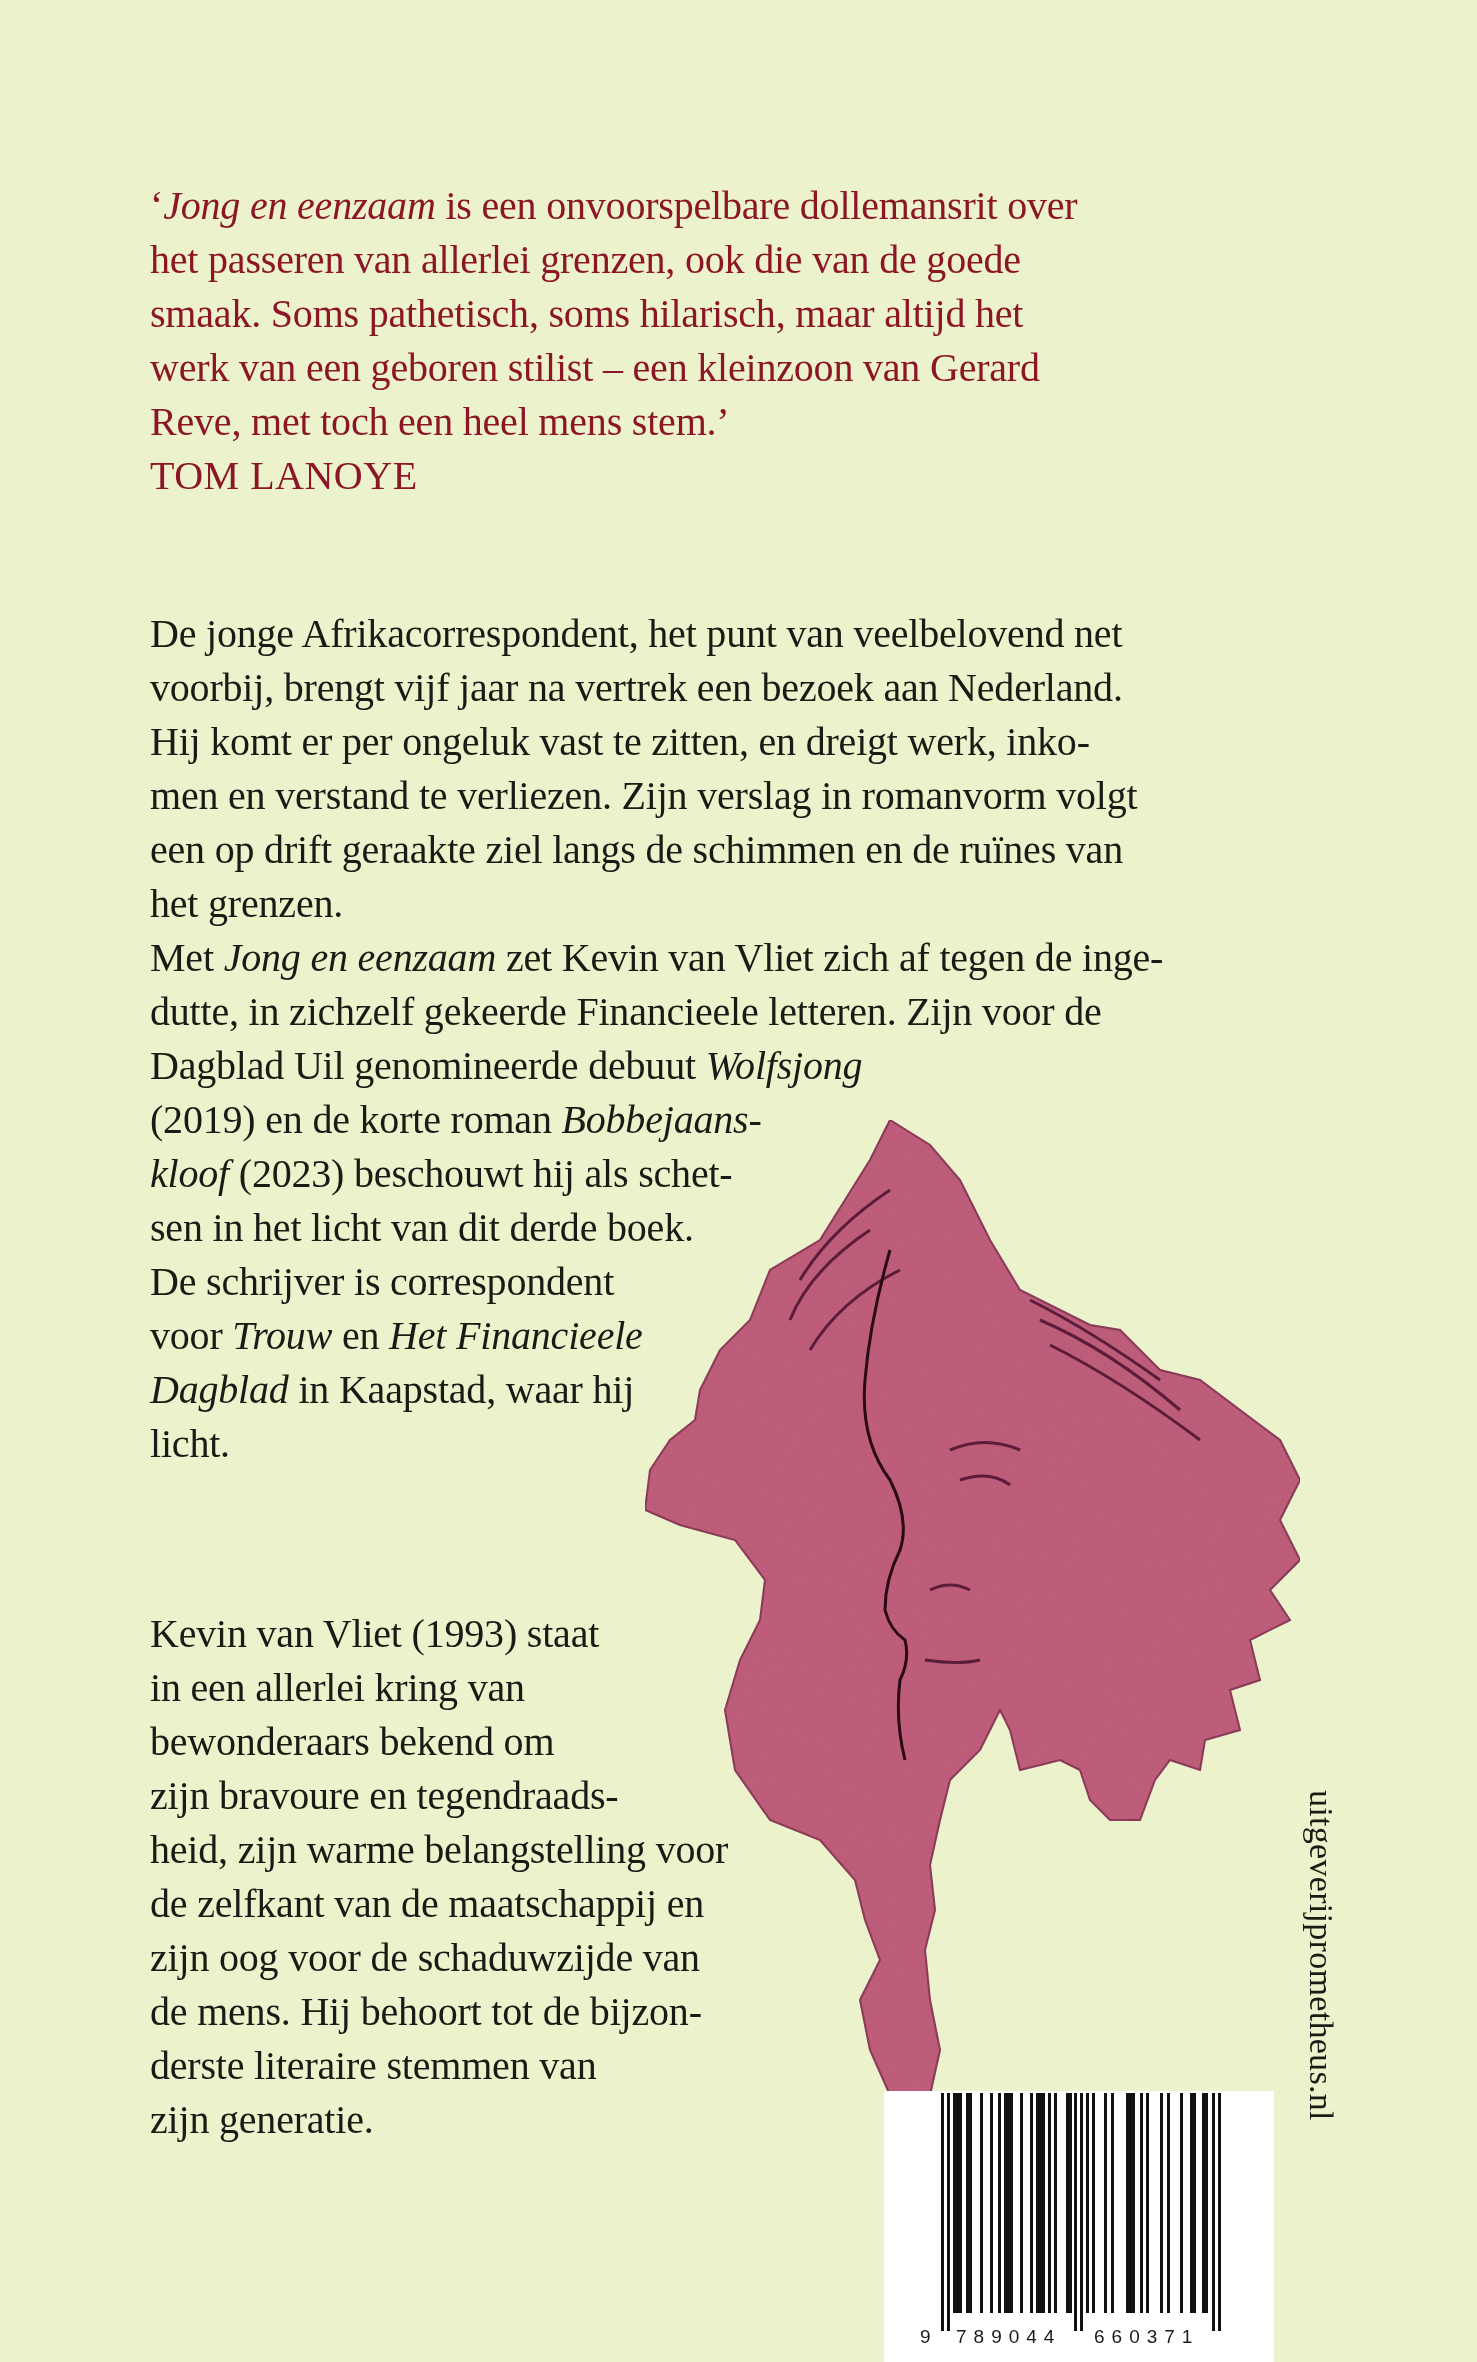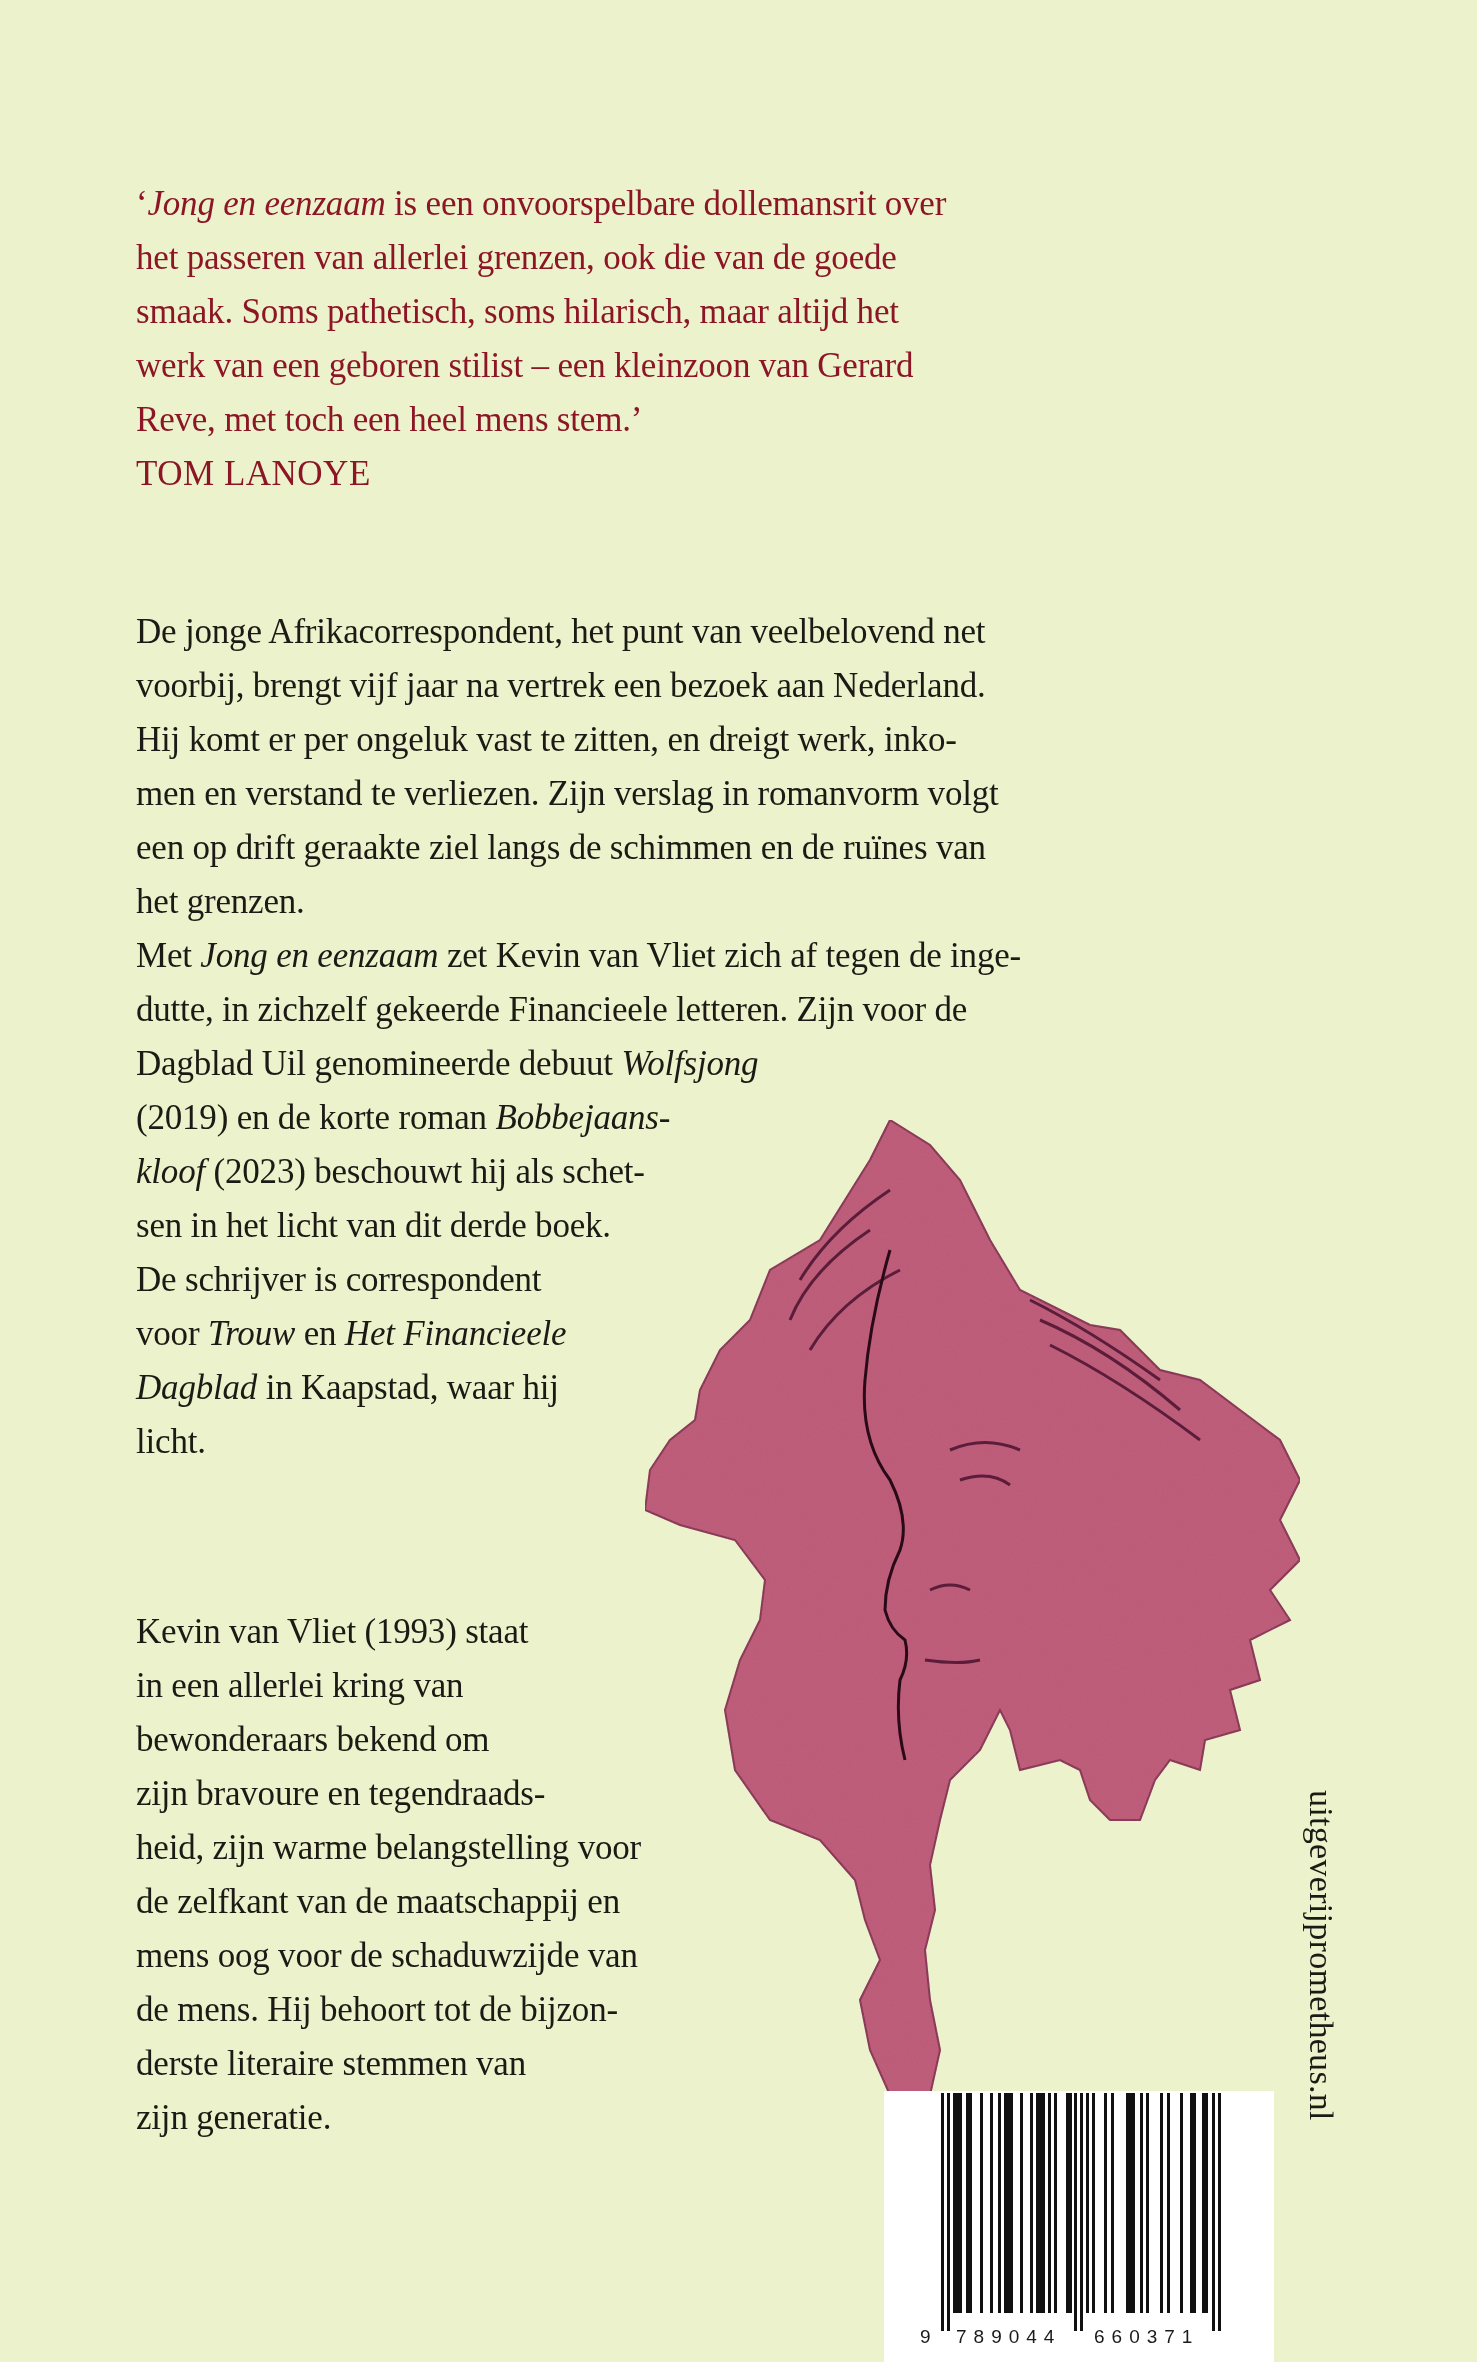--- a/index.html
+++ b/index.html
@@ -2,21 +2,21 @@
 <html><head>
   <meta charset="utf-8">
   <style>
     html, body { margin: 0; padding: 0; }
     body {
       width: 1477px; height: 2362px; position: relative; overflow: hidden;
       background: #ecf2cc;
       font-family: "Liberation Serif", "DejaVu Serif", serif;
       color: #1b1a14;
     }
-    .line { position: absolute; left: 136px; white-space: nowrap; font-size: 35px; line-height: 1; letter-spacing: -0.2px; }
+    .line { position: absolute; left: 150px; white-space: nowrap; font-size: 40px; line-height: 1; letter-spacing: -0.2px; }
     .quote .line { color: #8c1626; }
     i { font-style: italic; }
     .illustration { position: absolute; left: 640px; top: 1120px; width: 700px; height: 980px; }
     .barcode {
       position: absolute; left: 884px; top: 2091px; width: 390px; height: 271px;
       background: #ffffff;
     }
     .barcode svg { position: absolute; left: 0; top: 0; }
     .barcode-digits {
       position: absolute; left: 0; top: 235px; width: 390px; height: 30px;
@@ -101,21 +101,21 @@
   <div class="line" style="top:1424px">licht.</div>
 </div>
 
 <div class="bio">
   <div class="line" style="top:1614px">Kevin van Vliet (1993) staat</div>
   <div class="line" style="top:1668px">in een allerlei kring van</div>
   <div class="line" style="top:1722px">bewonderaars bekend om</div>
   <div class="line" style="top:1776px">zijn bravoure en tegendraads-</div>
   <div class="line" style="top:1830px">heid, zijn warme belangstelling voor</div>
   <div class="line" style="top:1884px">de zelfkant van de maatschappij en</div>
-  <div class="line" style="top:1938px">mens oog voor de schaduwzijde van</div>
+  <div class="line" style="top:1938px">zijn oog voor de schaduwzijde van</div>
   <div class="line" style="top:1992px">de mens. Hij behoort tot de bijzon-</div>
   <div class="line" style="top:2046px">derste literaire stemmen van</div>
   <div class="line" style="top:2100px">zijn generatie.</div>
 </div>
 
 <div class="barcode">
   <svg width="390" height="240" viewBox="0 0 390 240" xmlns="http://www.w3.org/2000/svg">
     <g fill="#111">
       <rect x="57" y="2" width="3" height="240"></rect>
         <rect x="63" y="2" width="3" height="240"></rect>

